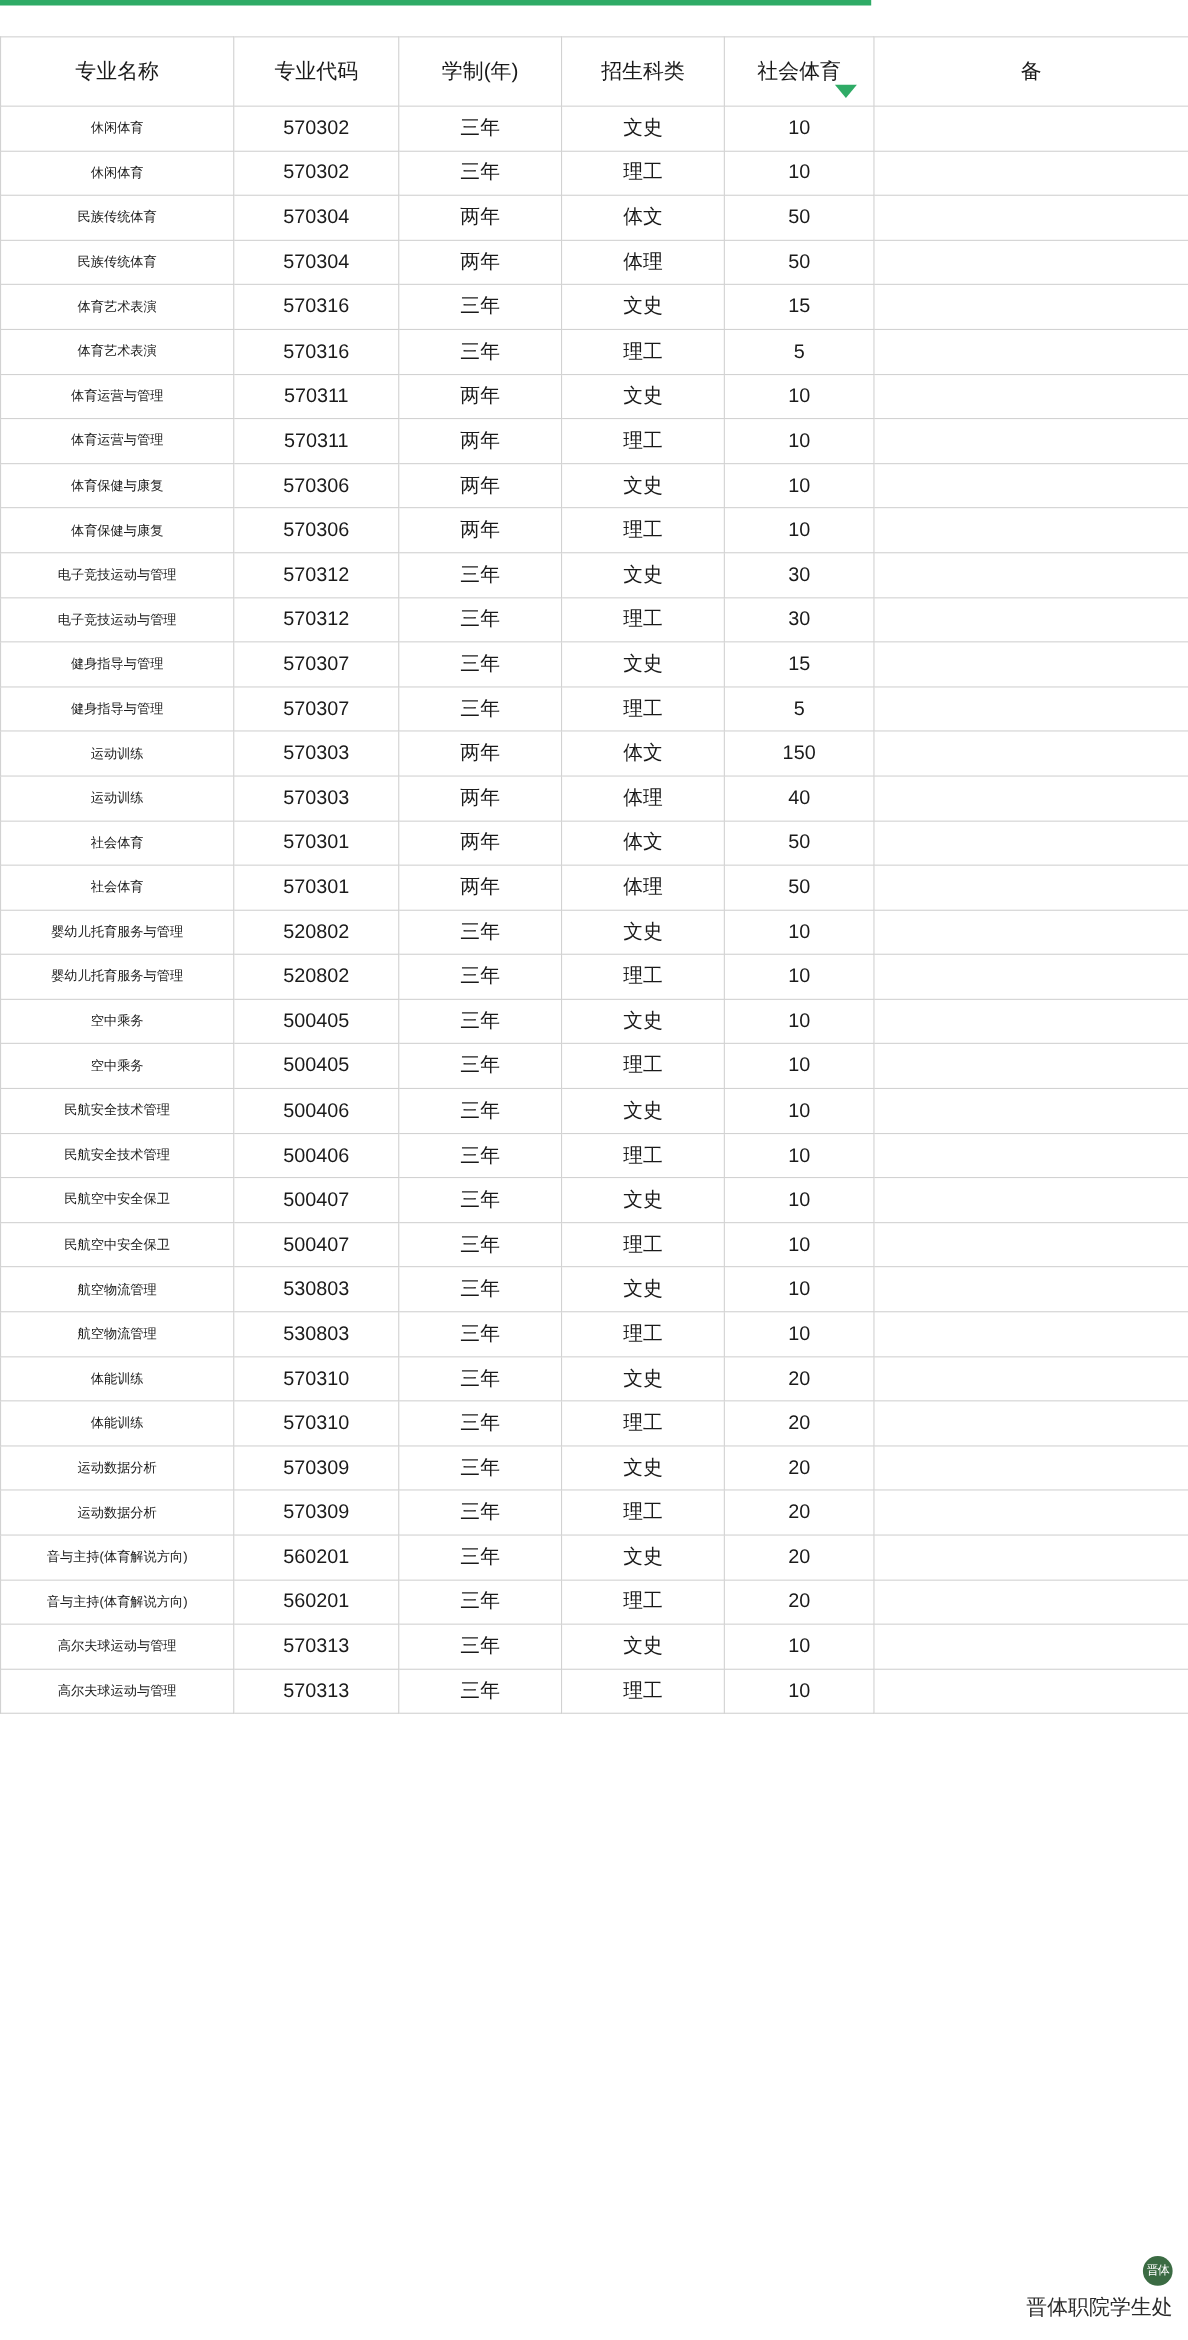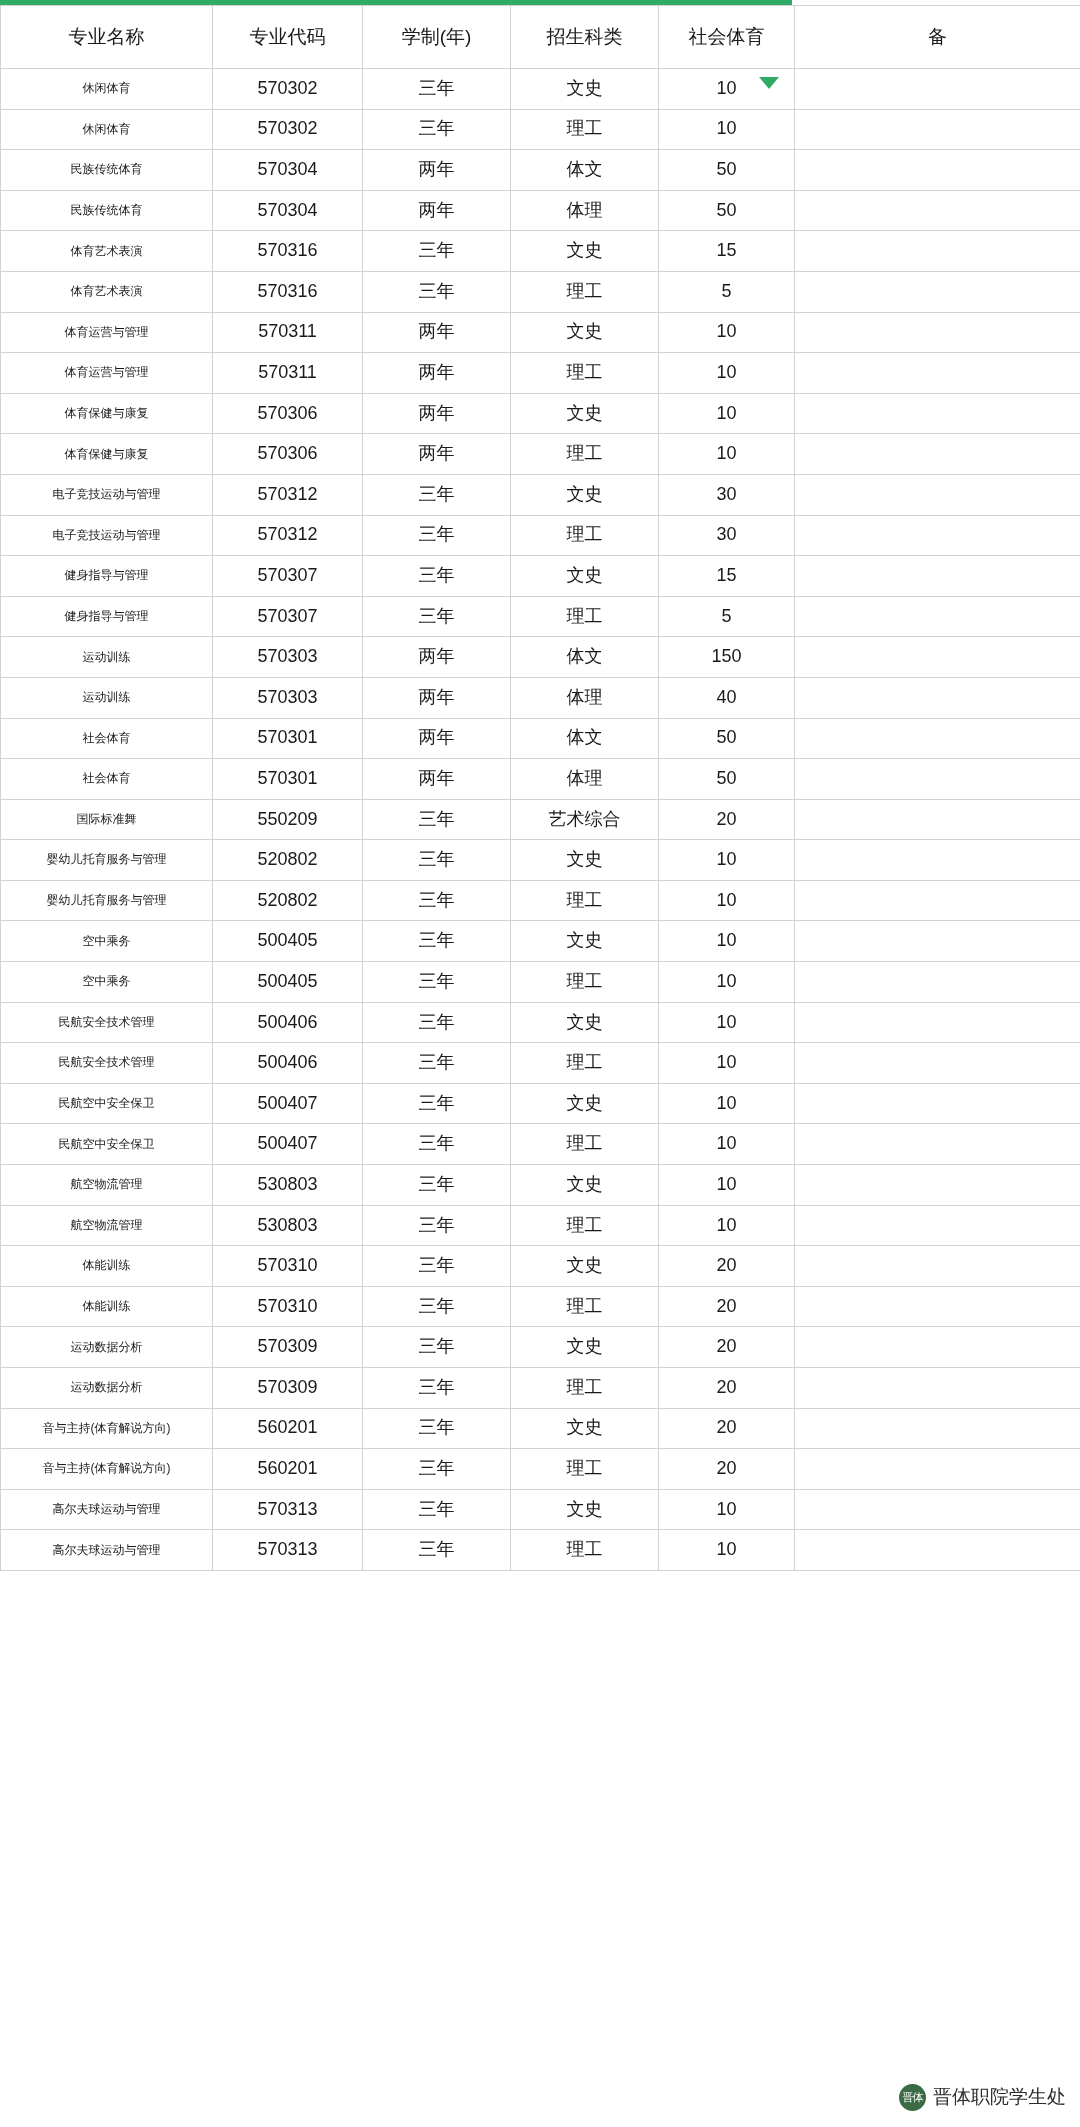--- a/index.html
+++ b/index.html
@@ -26,20 +26,21 @@
     position: absolute;
     top: 5px;
     left: 0;
     width: 1080px;
   }
   table.plan {
     border-collapse: collapse;
     table-layout: fixed;
     width: 1080px;
     background: #fff;
+    margin-top: 28px;
   }
   table.plan col.c0 { width: 212px; }
   table.plan col.c1 { width: 150px; }
   table.plan col.c2 { width: 148px; }
   table.plan col.c3 { width: 148px; }
   table.plan col.c4 { width: 136px; }
   table.plan col.c5 { width: 286px; }
 
   table.plan th, table.plan td {
     border: 1px solid #d2d2d2;
@@ -85,25 +86,26 @@
     align-items: center;
     justify-content: center;
   }
   .dropdown-marker svg { display: block; }
 
   .watermark {
     position: absolute;
     right: 10px;
     bottom: 14px;
     display: flex;
-    align-items: flex-start;
+    align-items: flex-end;
     gap: 7px;
     background: rgba(255,255,255,0.0);
     padding: 2px 4px;
     border-radius: 4px;
+    flex-direction: column;
   }
   .watermark .wm-logo {
     width: 27px;
     height: 27px;
     border-radius: 50%;
     background: #3b6b43;
     color: #ffffff;
     font-size: 11px;
     line-height: 27px;
     text-align: center;
@@ -279,28 +281,20 @@
         </tr>
         <tr>
           <td class="major">社会体育</td>
           <td class="code">570301</td>
           <td class="years">两年</td>
           <td class="subject">体理</td>
           <td class="count">50</td>
           <td></td>
         </tr>
         <tr>
-          <td class="major">国际标准舞</td>
-          <td class="code">550209</td>
-          <td class="years">三年</td>
-          <td class="subject">艺术综合</td>
-          <td class="count">20</td>
-          <td></td>
-        </tr>
-        <tr>
           <td class="major">婴幼儿托育服务与管理</td>
           <td class="code">520802</td>
           <td class="years">三年</td>
           <td class="subject">文史</td>
           <td class="count">10</td>
           <td></td>
         </tr>
         <tr>
           <td class="major">婴幼儿托育服务与管理</td>
           <td class="code">520802</td>

